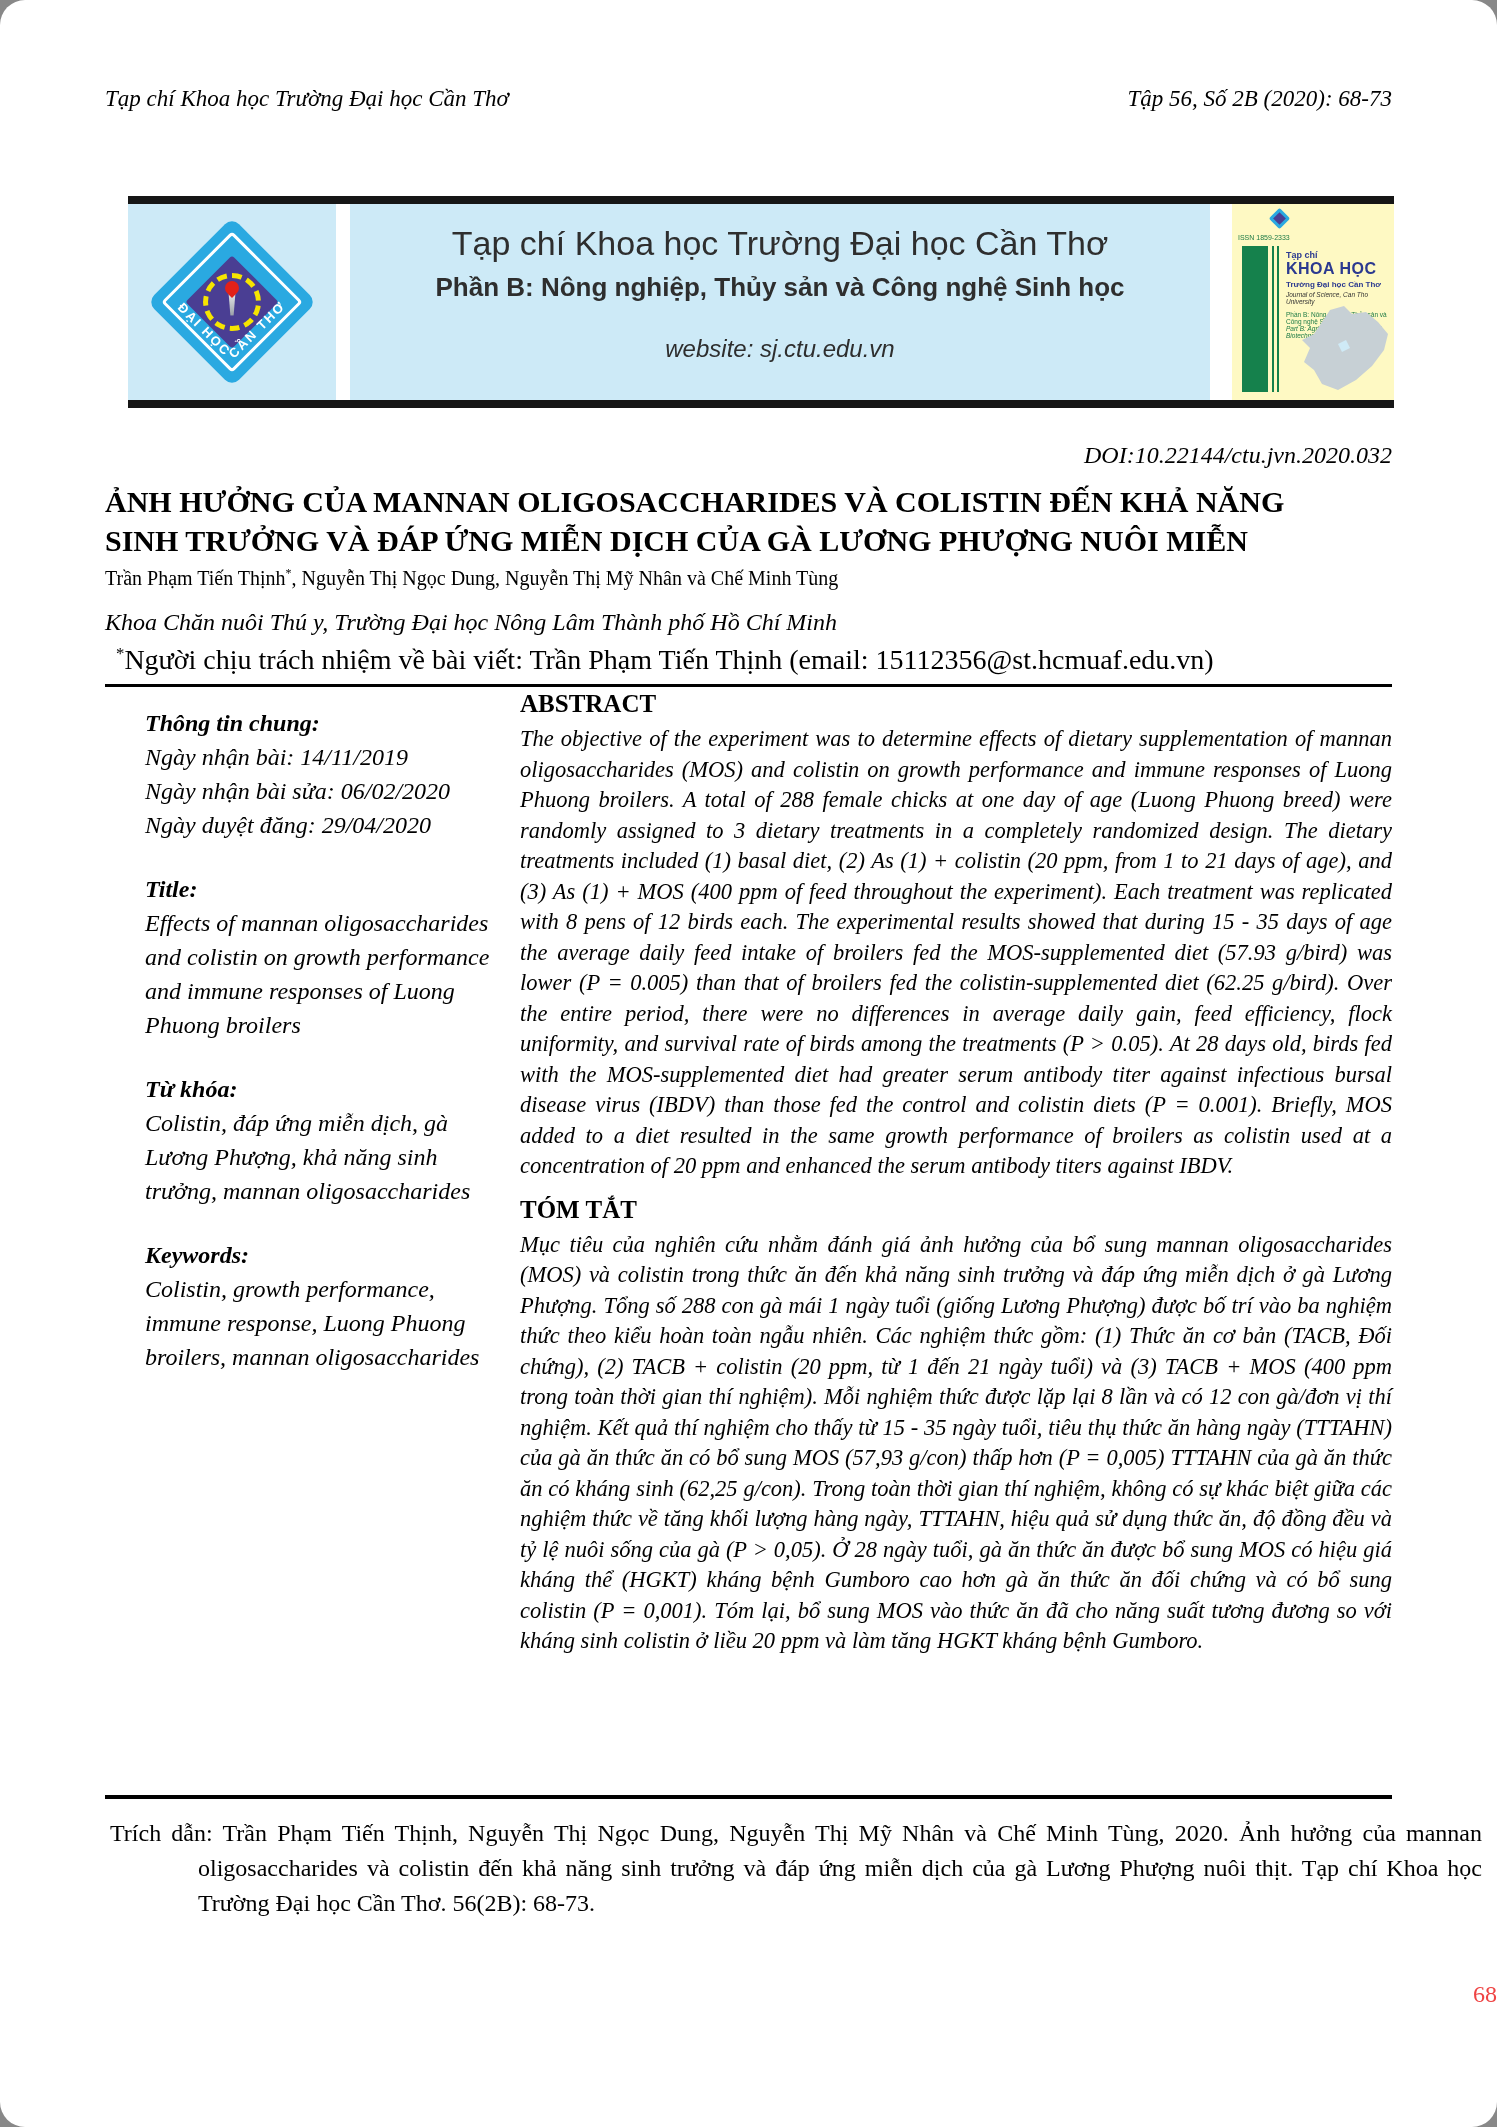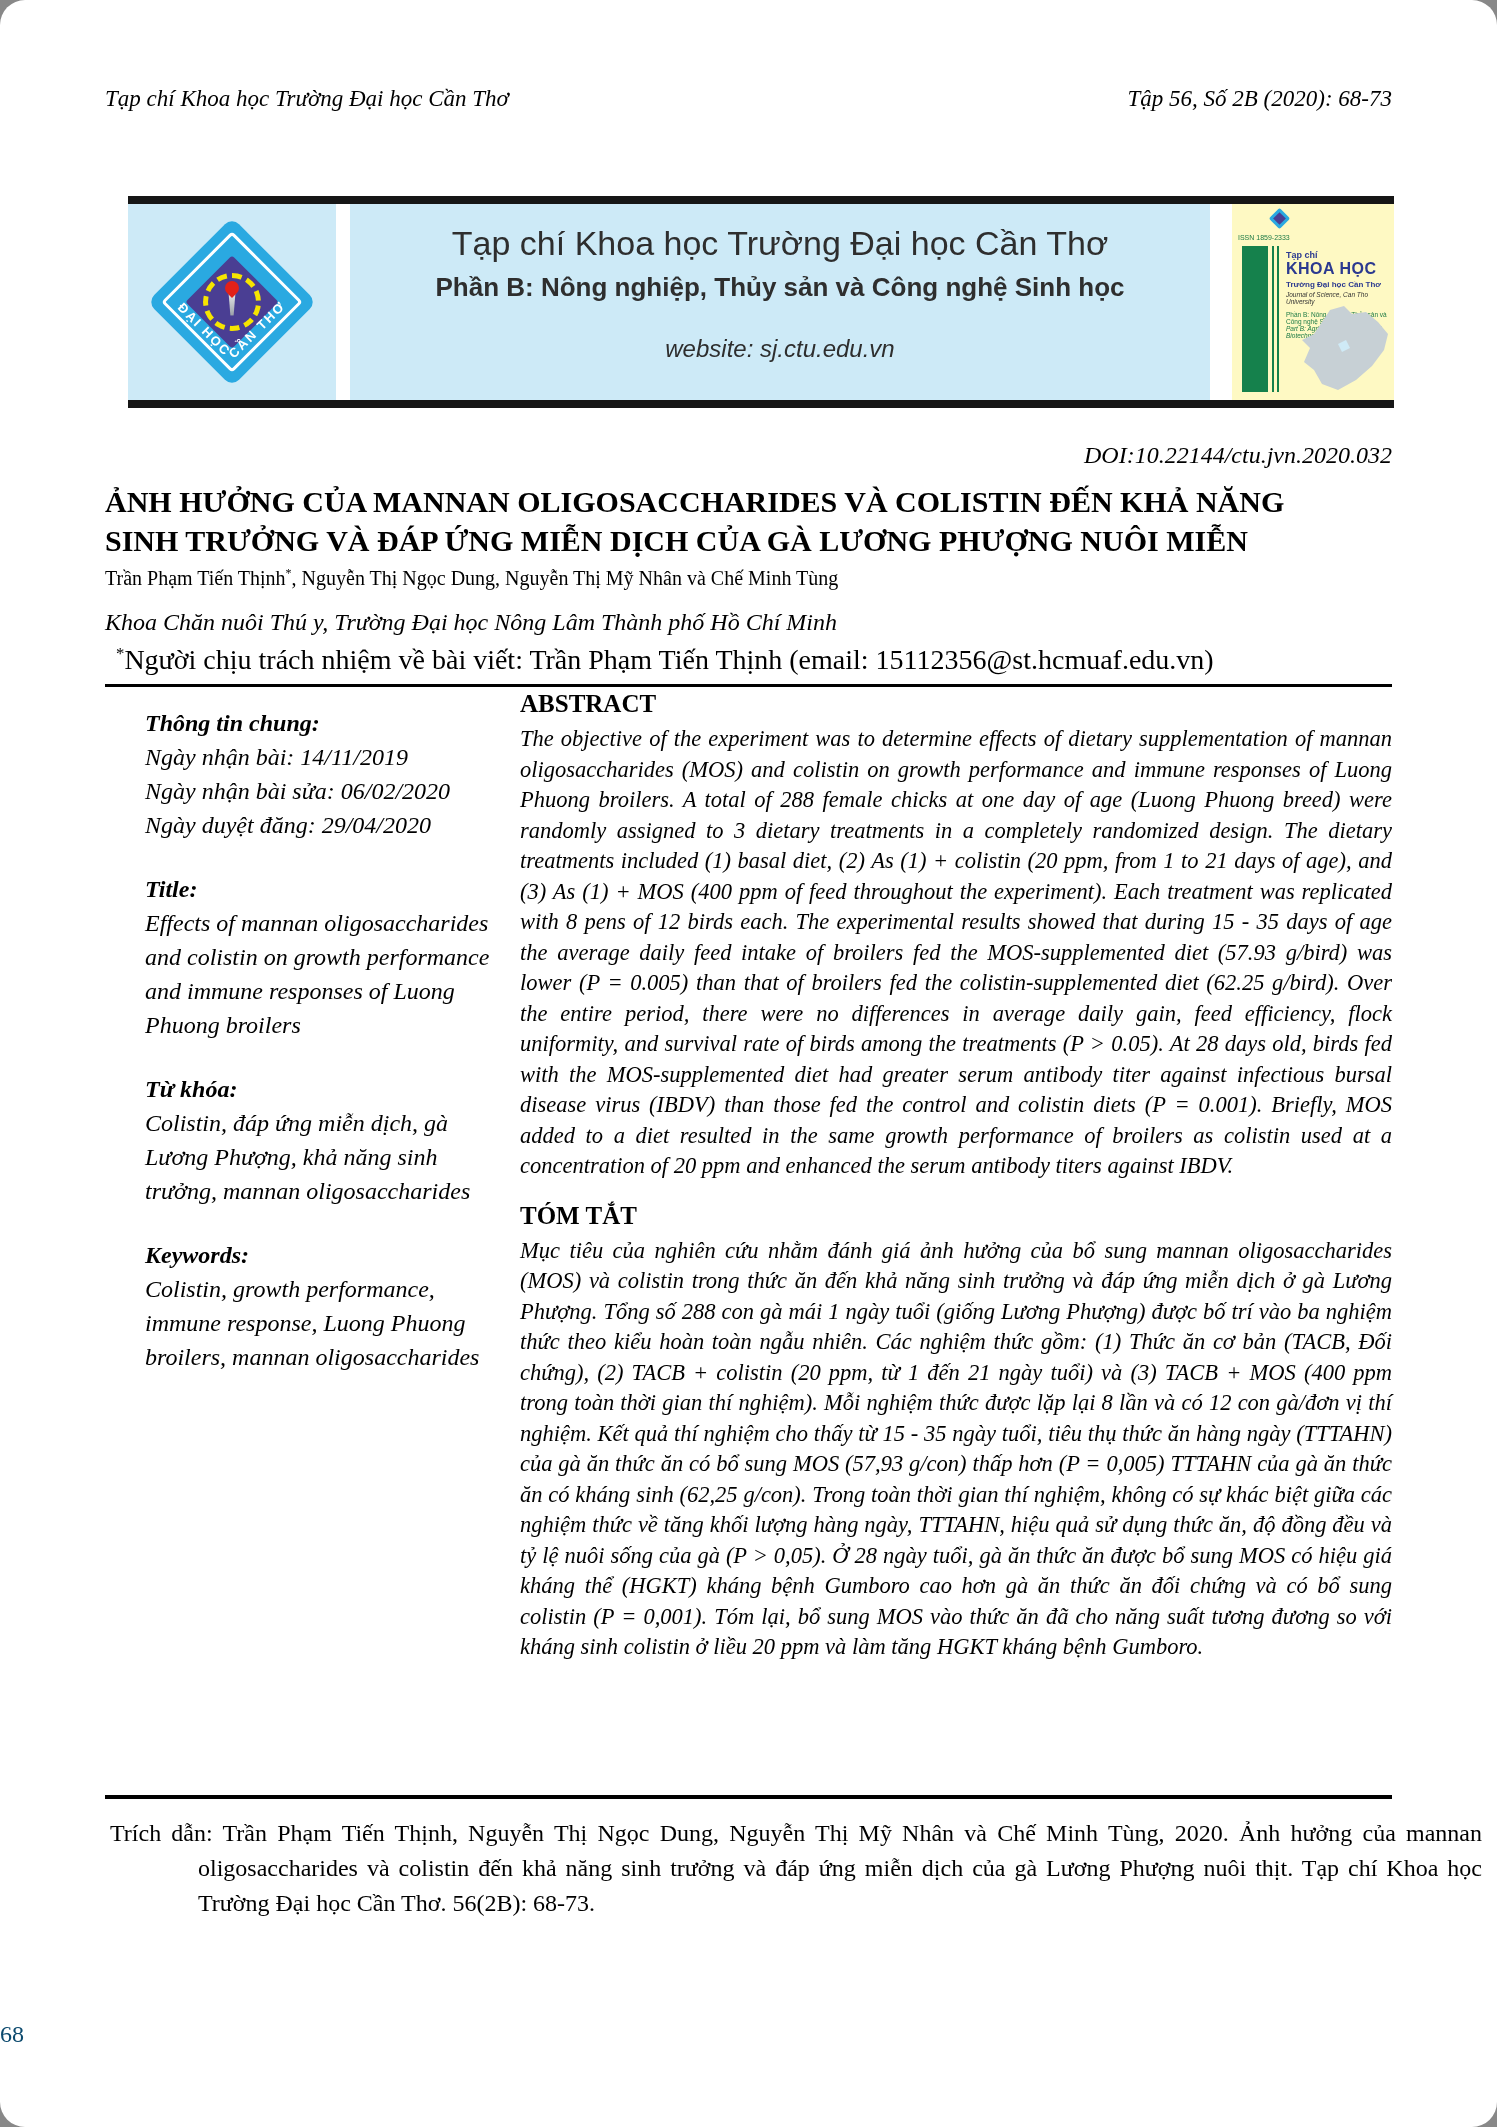--- a/index.html
+++ b/index.html
@@ -66,26 +66,26 @@
   .affil{position:absolute;top:609px;left:105px;font-style:italic;font-size:24px;}
   .corresp{position:absolute;top:644px;left:105px;font-size:28px;margin-left:11px;}
   .rule1{position:absolute;top:684px;left:105px;width:1287px;height:3px;background:#000;}
   
   .sidebar{position:absolute;top:706px;left:145px;width:348px;font-style:italic;font-size:24px;line-height:34px;}
   .sb-h{font-weight:bold;}
   .sb-gap{height:30px;}
   .rcol{position:absolute;top:690px;left:520px;width:872px;}
   .sec-h{font-weight:bold;font-size:25px;margin:0 0 6px 0;}
   .sec-body{font-style:italic;font-size:22.5px;line-height:30.5px;text-align:justify;}
-  .tomtat-h{margin-top:20px;}
+  .tomtat-h{margin-top:14px;}
   .rule2{position:absolute;top:1795px;left:105px;width:1287px;height:4px;background:#000;}
   .citation{position:absolute;top:1816px;left:110px;width:1284px;font-size:24px;line-height:35px;
     text-align:justify;padding-left:88px;text-indent:-88px;}
-  .pagenum{position:absolute;top:1981px;left:0;right:0;text-align:left;
-    font-size:24px;color:#0c4a6e;margin-top:40px;}
+  .pagenum{position:absolute;top:1981px;left:0;right:0;text-align:right;
+    font-size:24px;color:#ef4444;}
   sup{font-size:60%;}
 </style>
 </head>
 <body>
 
 <div class="page">
 
   <div class="run-head">
     <span>Tạp chí Khoa học Trường Đại học Cần Thơ</span>
     <span>Tập 56, Số 2B (2020): 68-73</span>

